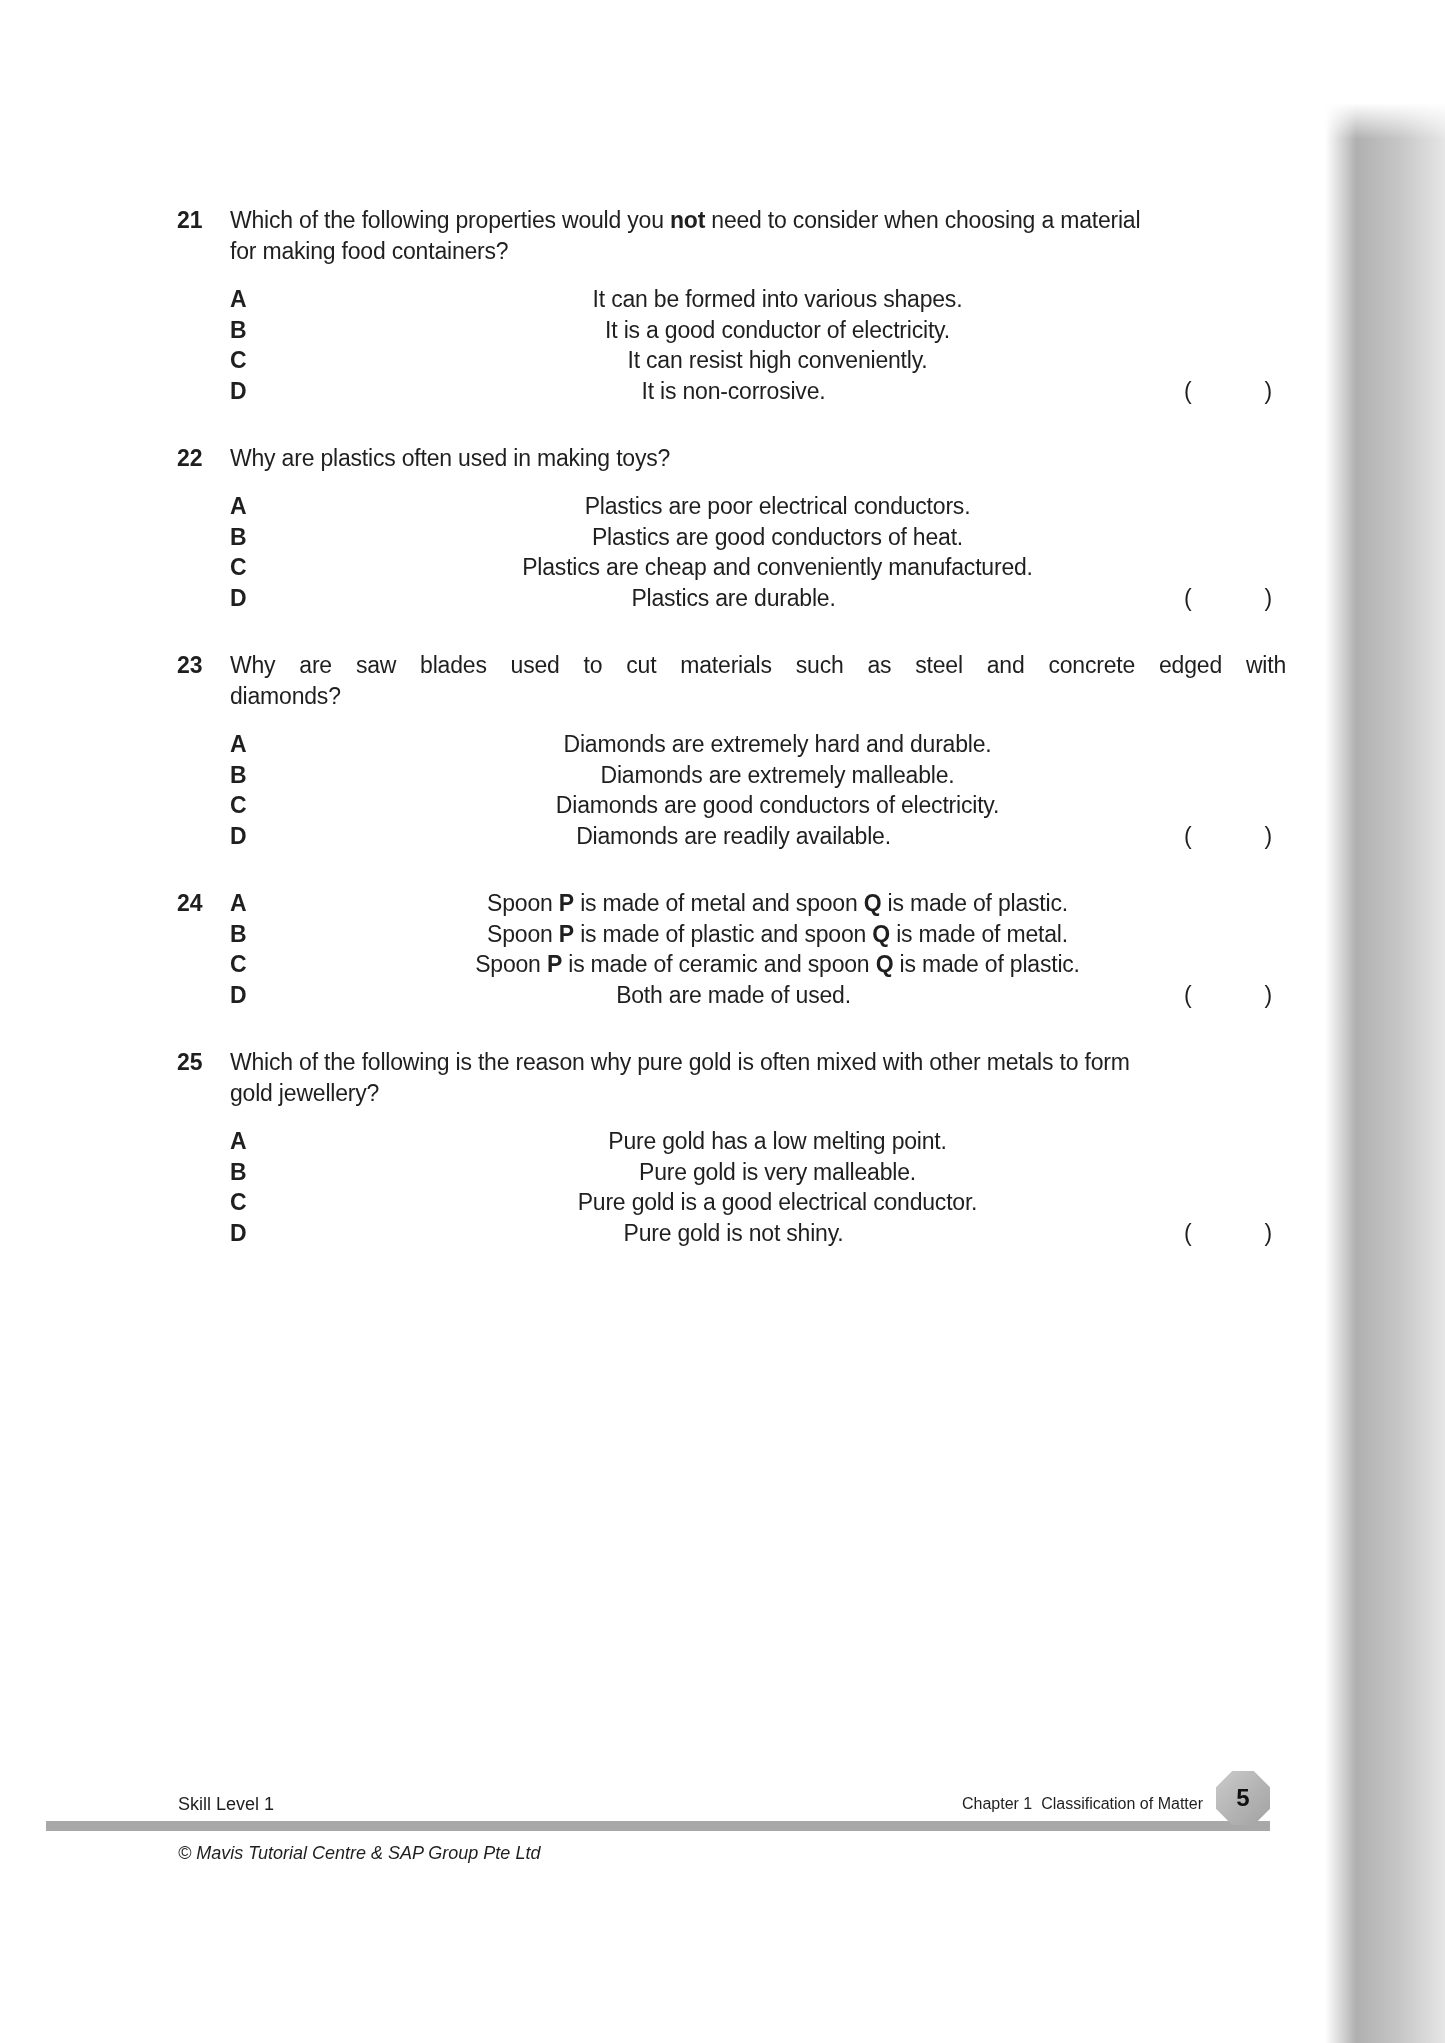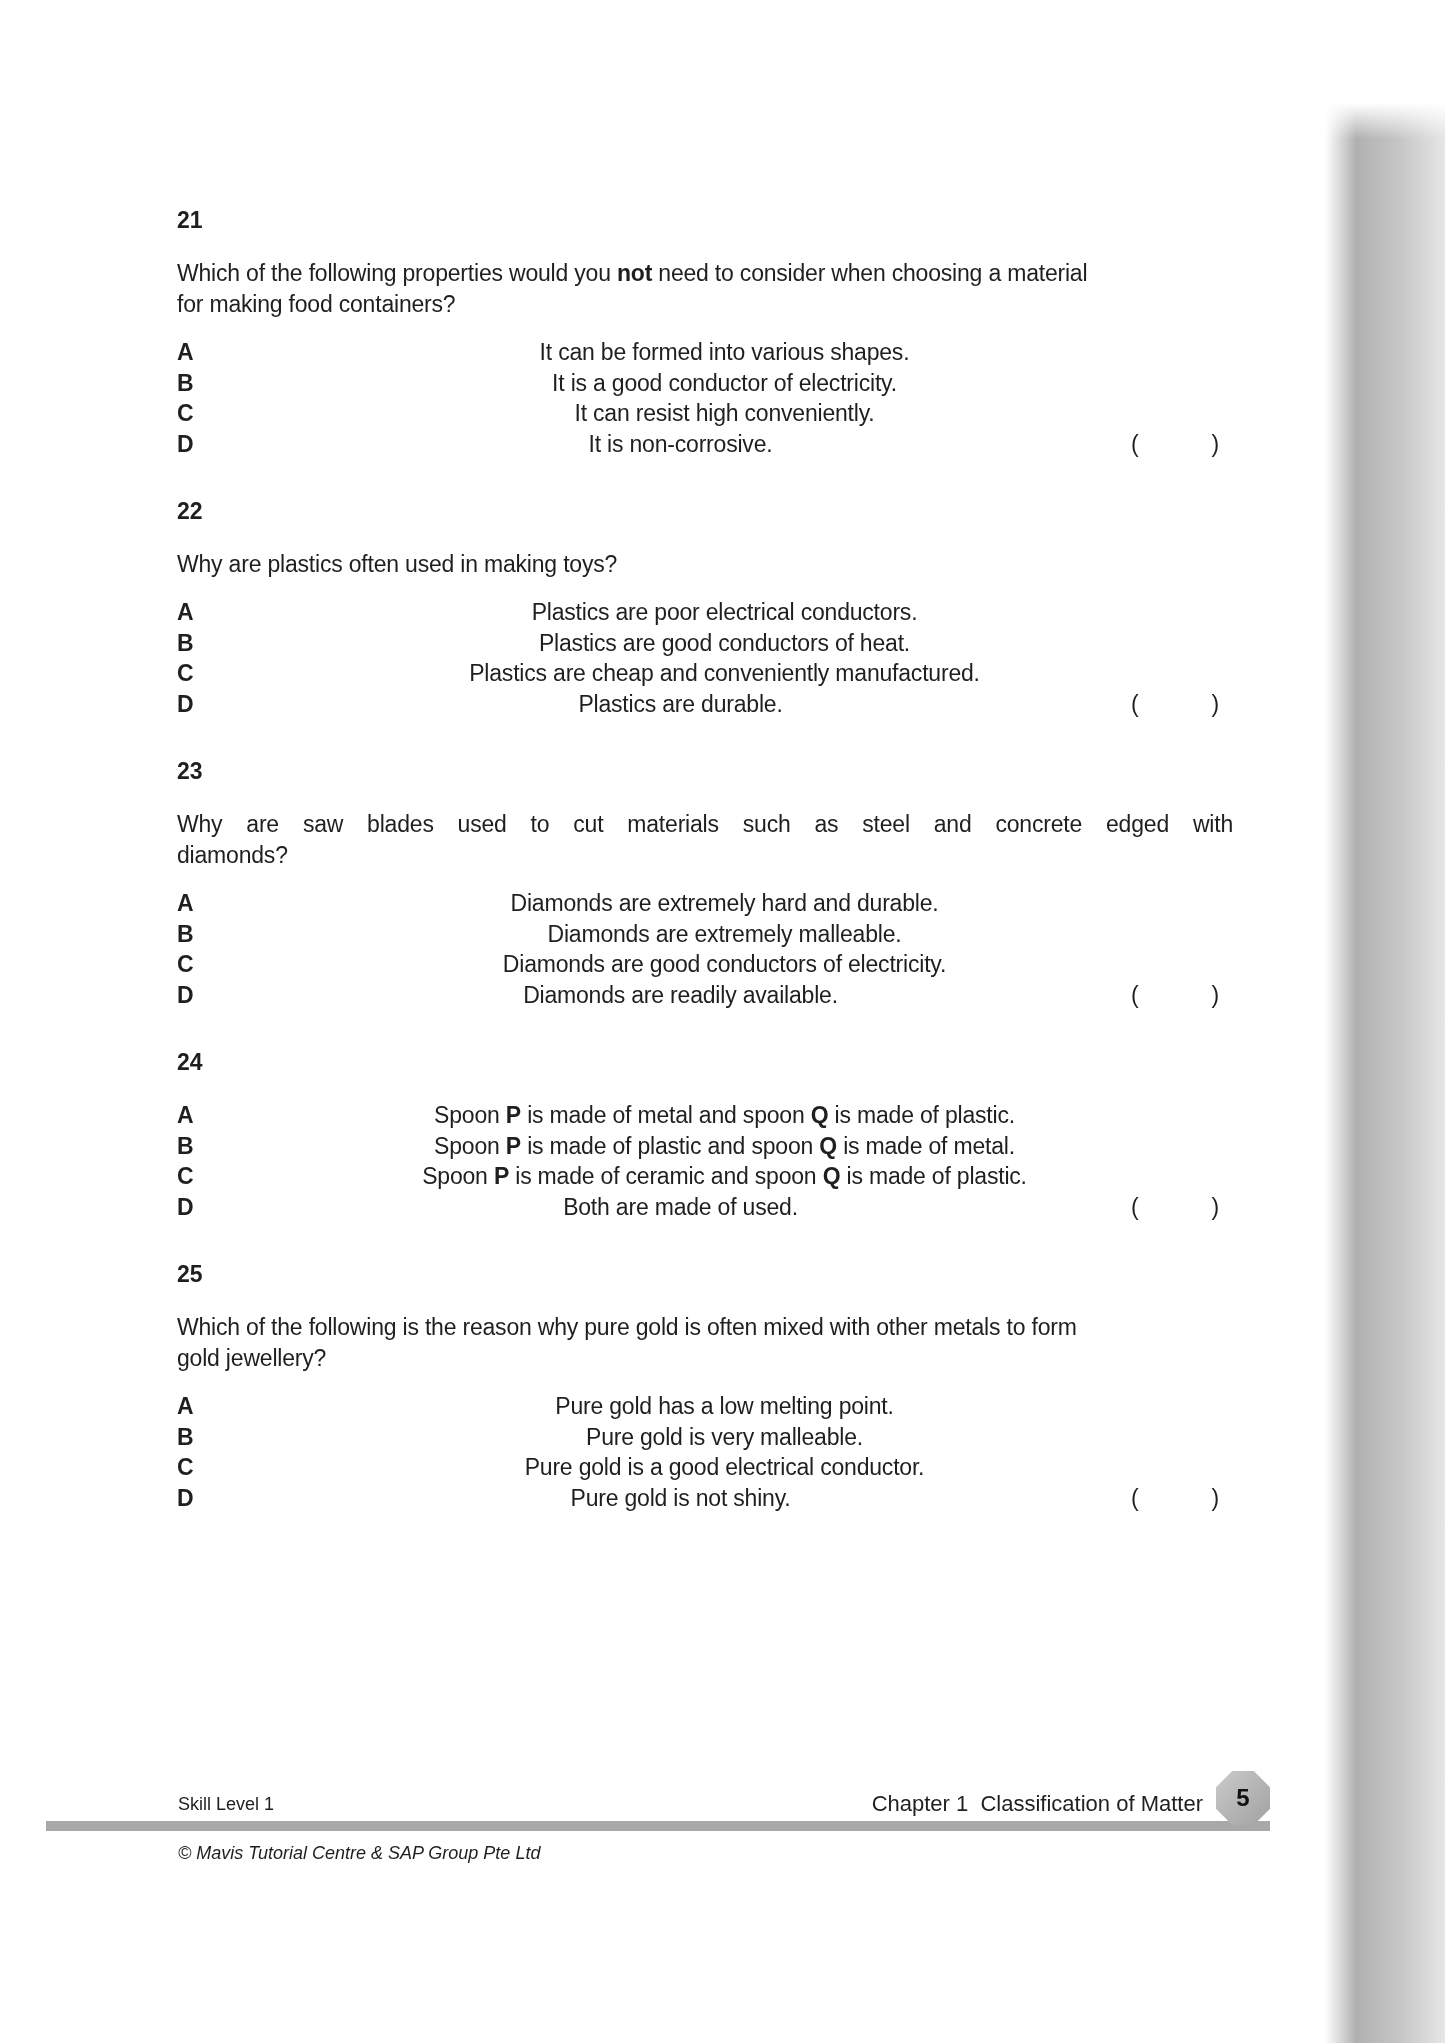--- a/index.html
+++ b/index.html
@@ -29,21 +29,21 @@
     height: 36px;
     background: linear-gradient(to bottom, #ffffff, rgba(255,255,255,0));
   }
 
   .content {
     position: absolute;
     top: 205px;
     left: 177px;
     width: 1109px;
   }
-  .question { display: flex; margin-bottom: 37px; flex-direction: column; }
+  .question { display: flex; margin-bottom: 37px; }
   .q-num {
     width: 53px;
     flex: 0 0 53px;
     font-weight: bold;
     font-size: 23px;
     line-height: 31px;
   }
   .q-body { width: 1056px; }
   .q-title {
     font-size: 23px;
@@ -79,21 +79,21 @@
     position: absolute;
     left: 178px;
     top: 1793px;
     font-size: 18px;
     line-height: 22px;
   }
   .footer-right {
     position: absolute;
     right: 242px;
     top: 1793px;
-    font-size: 22px;
+    font-size: 16px;
     line-height: 22px;
     text-align: right;
   }
   .footer-bar {
     position: absolute;
     left: 46px;
     top: 1821px;
     width: 1224px;
     height: 10px;
     background: #a8a8a8;

